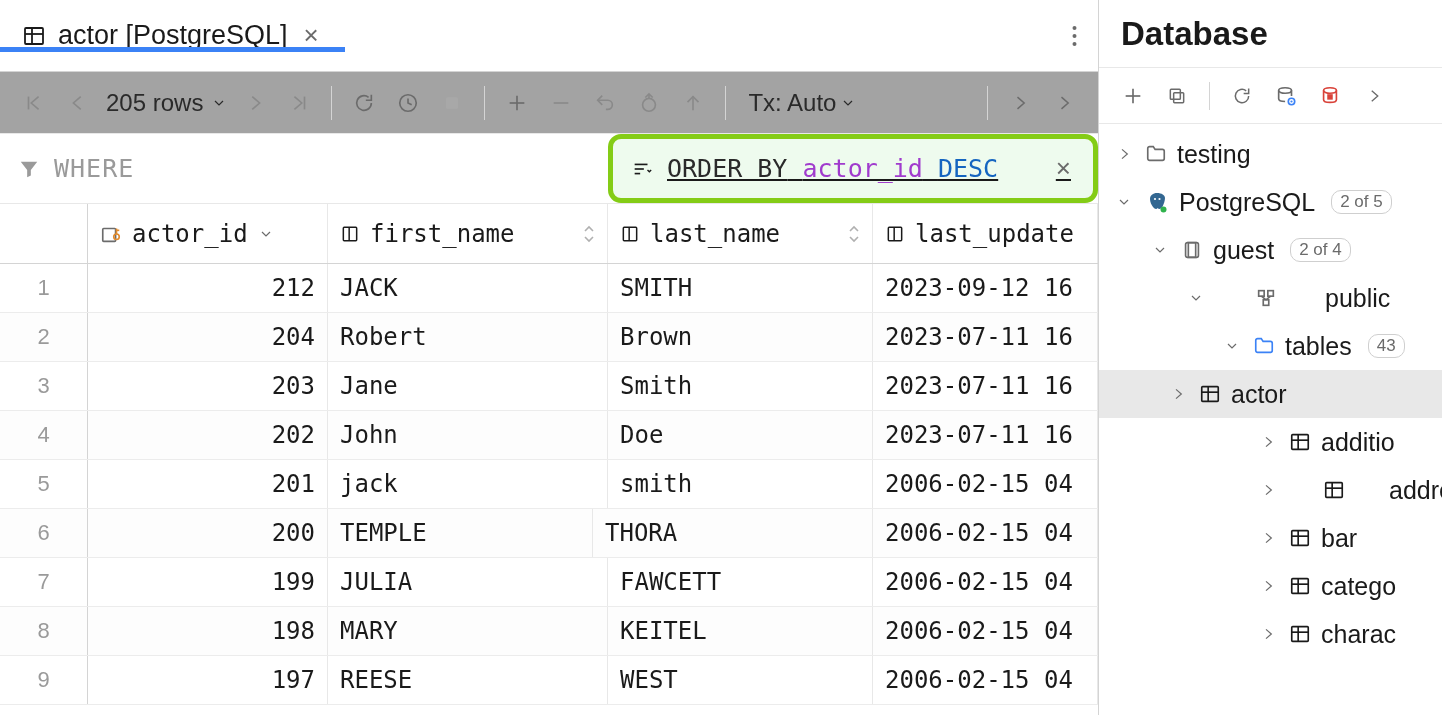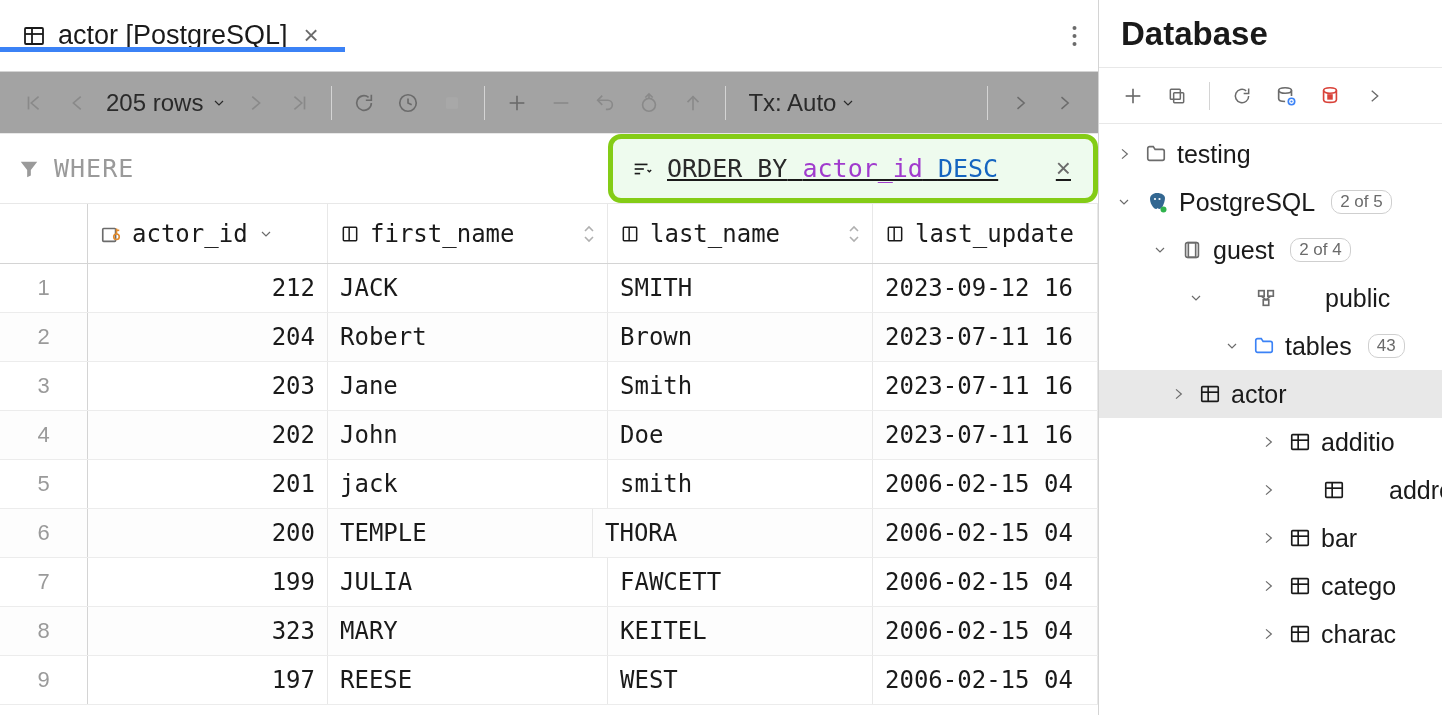--- a/index.html
+++ b/index.html
@@ -343,21 +343,21 @@
         </div>
         <div class="grid-row">
           <div class="col-num">7</div>
           <div class="col c-id mono">199</div>
           <div class="col c-first mono">JULIA</div>
           <div class="col c-last mono">FAWCETT</div>
           <div class="col c-update mono">2006-02-15 04</div>
         </div>
         <div class="grid-row">
           <div class="col-num">8</div>
-          <div class="col c-id mono">323</div>
+          <div class="col c-id mono">198</div>
           <div class="col c-first mono">MARY</div>
           <div class="col c-last mono">KEITEL</div>
           <div class="col c-update mono">2006-02-15 04</div>
         </div>
         <div class="grid-row">
           <div class="col-num">9</div>
           <div class="col c-id mono">197</div>
           <div class="col c-first mono">REESE</div>
           <div class="col c-last mono">WEST</div>
           <div class="col c-update mono">2006-02-15 04</div>

